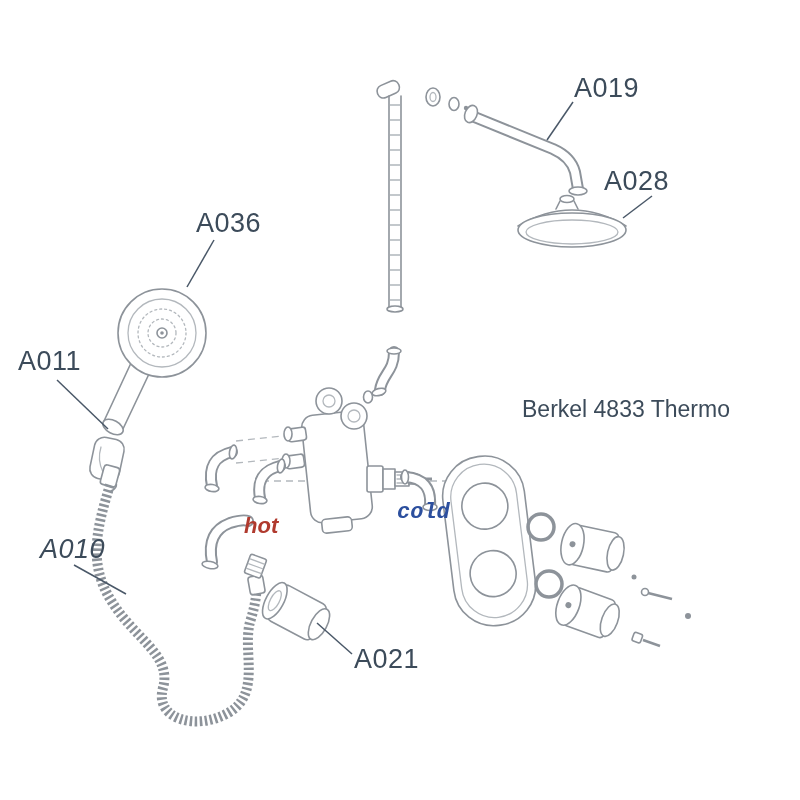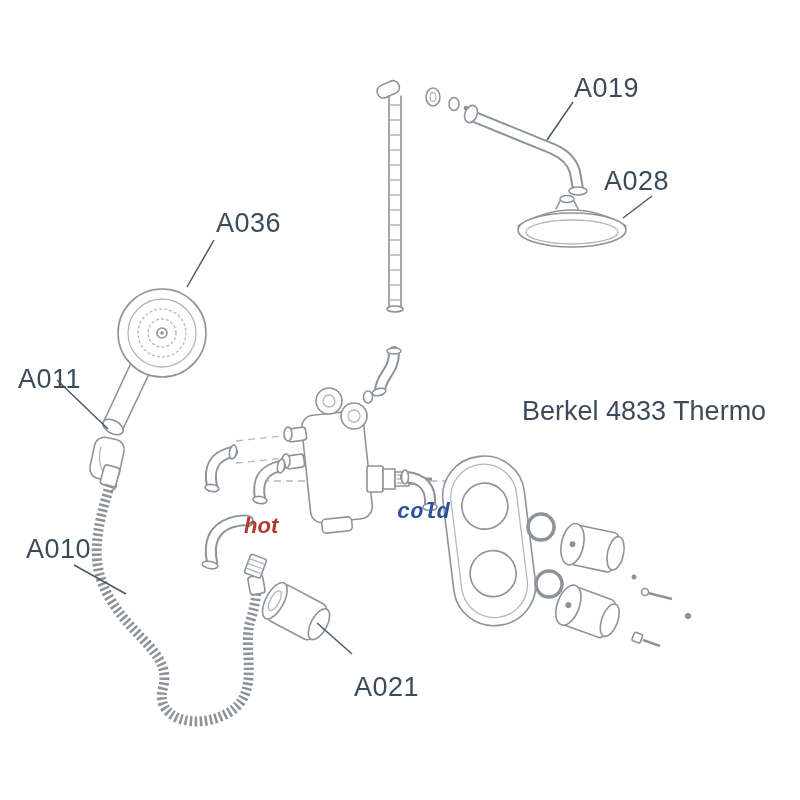--- a/index.html
+++ b/index.html
@@ -14,21 +14,21 @@
   .canvas{
     position:relative;width:800px;height:800px;background:#ffffff;overflow:hidden;
     font-family:"Liberation Sans",sans-serif;
   }
   .canvas svg{position:absolute;left:0;top:0;}
   .part-label{
     position:absolute;color:var(--label-text);font-size:27px;font-weight:400;
     white-space:nowrap;letter-spacing:0.5px;user-select:none;
   }
   .product-label{
-    position:absolute;color:var(--label-text);font-size:27px;white-space:nowrap;
+    position:absolute;color:var(--label-text);font-size:23px;white-space:nowrap;
   }
   .flow-label{position:absolute;font-size:22px;font-style:italic;font-weight:bold;white-space:nowrap;}
   .flow-hot{color:var(--hot-text);}
   .flow-cold{color:var(--cold-text);}
   
   .ln{stroke:var(--line-art);fill:none;stroke-width:1.6;stroke-linecap:round;stroke-linejoin:round;}
   .lnl{stroke:var(--line-art-light);fill:none;stroke-width:1.3;stroke-linecap:round;}
   .fw{fill:#ffffff;stroke:var(--line-art);stroke-width:1.6;stroke-linejoin:round;}
   .tube-o{stroke:var(--line-art);fill:none;stroke-width:12;stroke-linecap:round;stroke-linejoin:round;}
   .tube-i{stroke:#ffffff;fill:none;stroke-width:8;stroke-linecap:round;stroke-linejoin:round;}
@@ -210,23 +210,23 @@
       <line x1="652" y1="196" x2="623" y2="218" class="leader"></line>
       <line x1="214" y1="240" x2="187" y2="287" class="leader"></line>
       <line x1="57" y1="380" x2="108" y2="429" class="leader"></line>
       <line x1="74" y1="565" x2="126" y2="594" class="leader"></line>
       <line x1="352" y1="654" x2="317" y2="623" class="leader"></line>
     </g>
   </svg>
 
   <div class="part-label" style="left:574px;top:73px;">A019</div>
   <div class="part-label" style="left:604px;top:166px;">A028</div>
-  <div class="part-label" style="left:196px;top:208px;margin-left:20px;">A036</div>
-  <div class="part-label" style="left:18px;top:364px;text-align:right;">A011</div>
-  <div class="part-label" style="left:26px;top:534px;">A010</div>
-  <div class="part-label" style="left:354px;top:672px;">A021</div>
+  <div class="part-label" style="left:196px;top:208px;">A036</div>
+  <div class="part-label" style="left:18px;top:346px;text-align:right;">A011</div>
+  <div class="part-label" style="left:40px;top:534px;font-style:italic;">A010</div>
+  <div class="part-label" style="left:354px;top:644px;">A021</div>
 
   <div class="product-label" style="left:522px;top:396px;">Berkel 4833 Thermo</div>
 
   <div class="flow-label flow-hot" style="left:244px;top:513px;font-style:italic;">hot</div>
   <div class="flow-label flow-cold" style="left:397px;top:500px;font-family:Liberation Mono, monospace;">cold</div>
 
 </div>
 
 </body></html>

